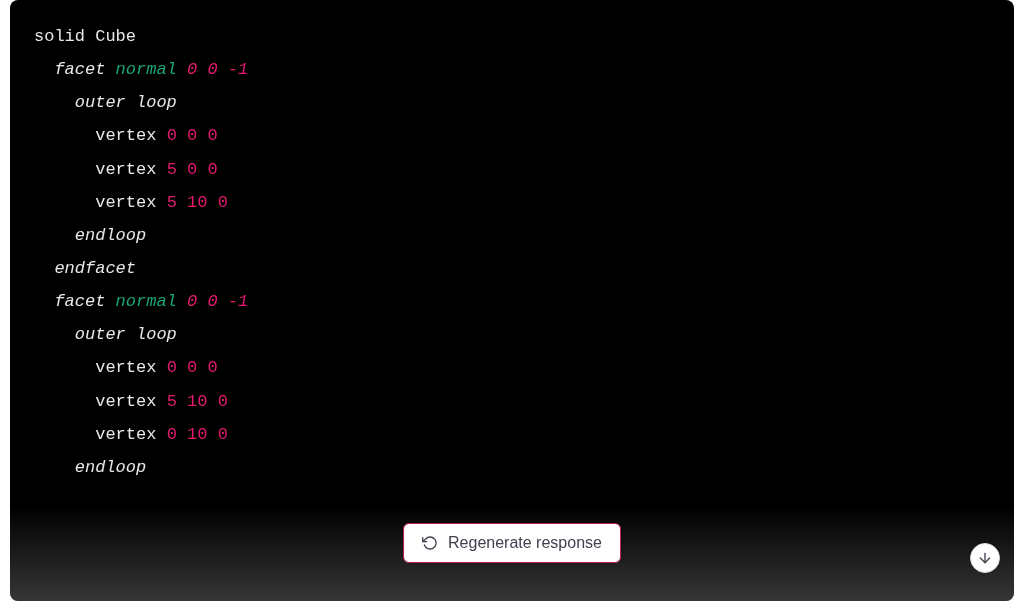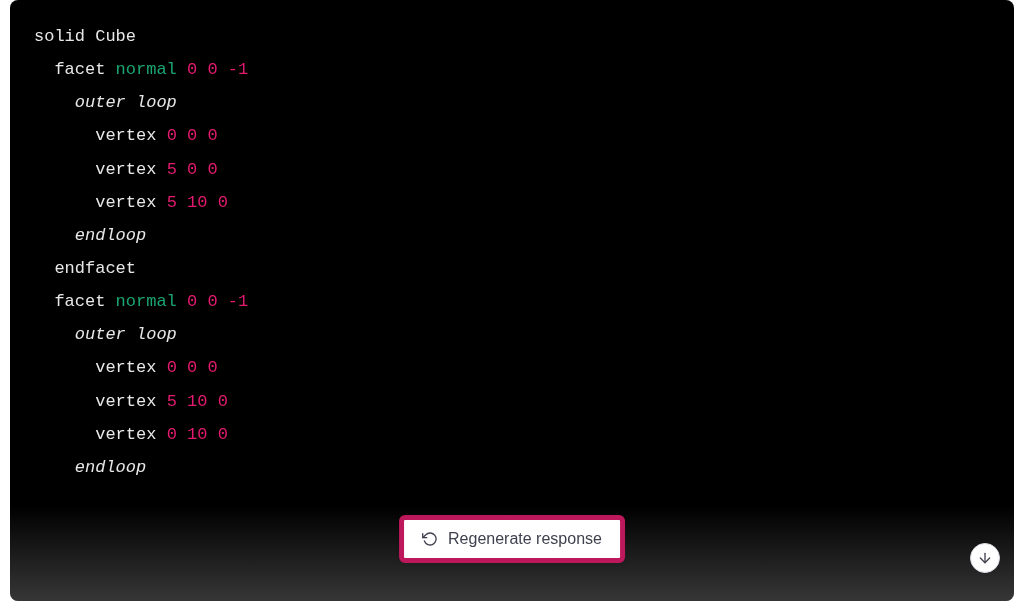--- a/index.html
+++ b/index.html
@@ -53,21 +53,21 @@
       height: 95px;
       background: linear-gradient(to bottom, rgba(0,0,0,0), rgba(120,120,120,0.45));
       pointer-events: none;
     }
     .regenerate-btn {
       position: absolute;
       bottom: 38px;
       left: 50%;
       transform: translateX(-50%);
       background: #ffffff;
-      border: 5px solid #be185d;
+      border: 1px solid #be185d;
       border-radius: 6px;
       padding: 10px 18px;
       display: flex;
       align-items: center;
       gap: 10px;
       font-size: 16px;
       color: #40414f;
       cursor: pointer;
       box-shadow: 0 1px 3px rgba(0,0,0,0.06);
     }
@@ -89,21 +89,21 @@
       align-items: center;
       justify-content: center;
       cursor: pointer;
       box-shadow: 0 1px 3px rgba(0,0,0,0.06);
     }
     .scroll-down-btn svg {
       width: 16px;
       height: 16px;
     }
     .sp0 { padding-left: 0; }
-    .sp1 { padding-left: 2ch; }
+    .sp1 { padding-left: 2ch; font-style: italic; }
     .sp2 { padding-left: 4ch; font-style: italic; }
     .sp3 { padding-left: 6ch; }
   </style>
 </head>
 <body>
 
 <div class="code-container">
   <div class="code-block"><div class="sp0"><span class="tok-kw">solid</span> <span class="tok-type">Cube</span></div><div class="sp1"><span class="tok-kw">facet</span> <span class="tok-normal">normal</span> <span class="tok-num">0</span> <span class="tok-num">0</span> <span class="tok-num">-1</span></div><div class="sp2"><span class="tok-kw">outer loop</span></div><div class="sp3"><span class="tok-kw">vertex</span> <span class="tok-num">0</span> <span class="tok-num">0</span> <span class="tok-num">0</span></div><div class="sp3"><span class="tok-kw">vertex</span> <span class="tok-num">5</span> <span class="tok-num">0</span> <span class="tok-num">0</span></div><div class="sp3"><span class="tok-kw">vertex</span> <span class="tok-num">5</span> <span class="tok-num">10</span> <span class="tok-num">0</span></div><div class="sp2"><span class="tok-kw">endloop</span></div><div class="sp1"><span class="tok-kw">endfacet</span></div><div class="sp1"><span class="tok-kw">facet</span> <span class="tok-normal">normal</span> <span class="tok-num">0</span> <span class="tok-num">0</span> <span class="tok-num">-1</span></div><div class="sp2"><span class="tok-kw">outer loop</span></div><div class="sp3"><span class="tok-kw">vertex</span> <span class="tok-num">0</span> <span class="tok-num">0</span> <span class="tok-num">0</span></div><div class="sp3"><span class="tok-kw">vertex</span> <span class="tok-num">5</span> <span class="tok-num">10</span> <span class="tok-num">0</span></div><div class="sp3"><span class="tok-kw">vertex</span> <span class="tok-num">0</span> <span class="tok-num">10</span> <span class="tok-num">0</span></div><div class="sp2"><span class="tok-kw">endloop</span></div></div>
   <div class="fade-overlay"></div>
 </div>

